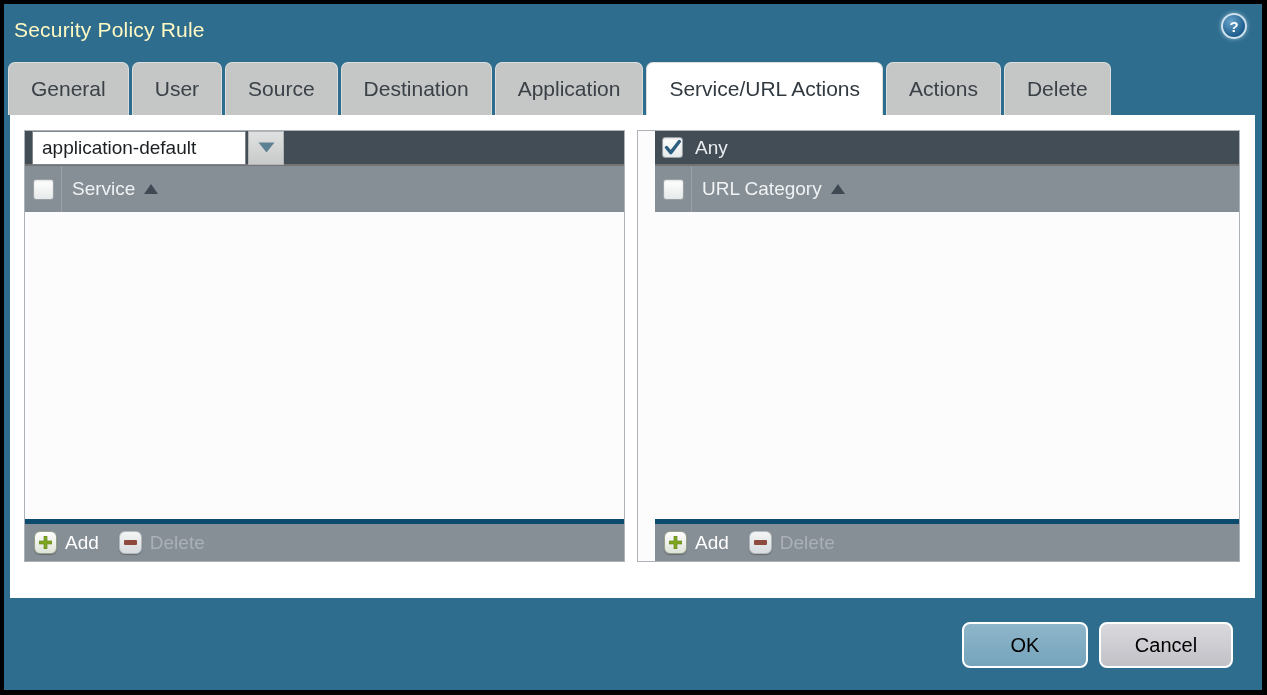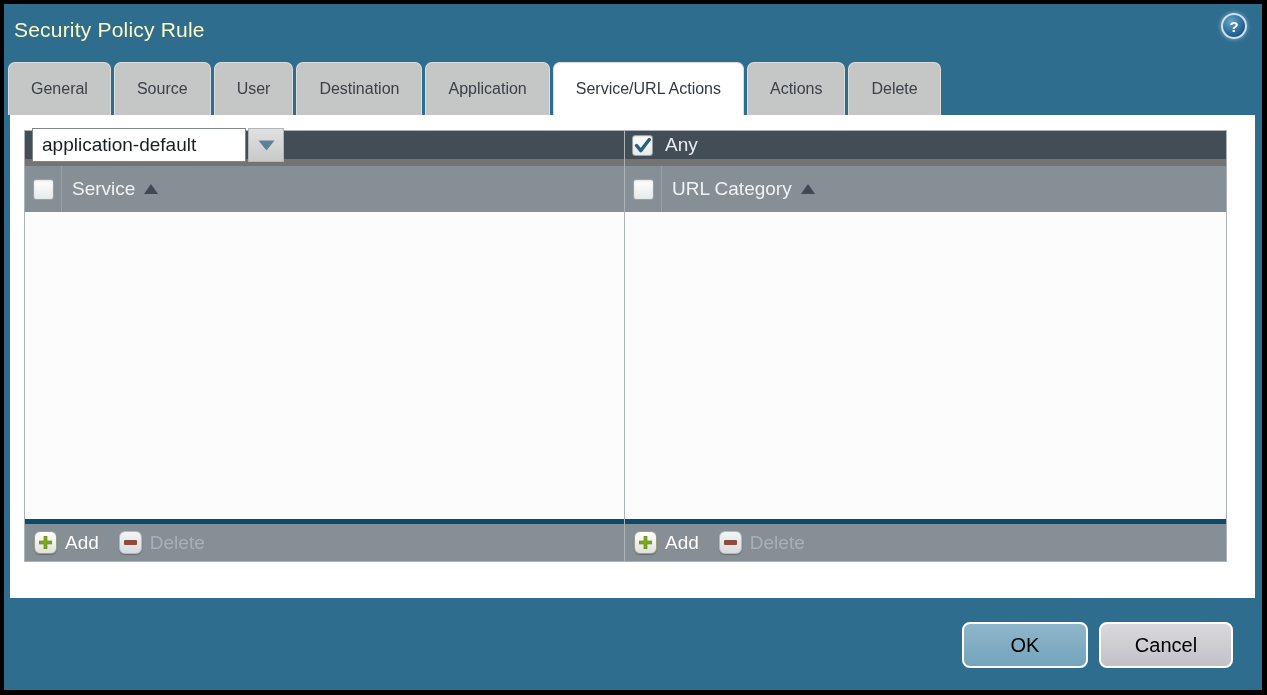--- a/index.html
+++ b/index.html
@@ -33,41 +33,41 @@
   .tabs {
     position:absolute; left:4px; top:58px; height:53px;
     display:flex; gap:3px; align-items:stretch; z-index:2;
   }
   .tab {
     background:#C5C6C6;
     border:1px solid #DCDDDD; border-bottom:none;
     border-radius:7px 7px 0 0;
     padding:0 22px;
     display:flex; align-items:center;
-    font-size:16px; color:#3A4147;
+    font-size:21px; color:#3A4147;
     cursor:pointer; white-space:nowrap;
   }
   .tab.active { background:#FFFFFF; color:#323A41; }
   
   .content {
     position:absolute; left:6px; right:7px; top:111px; height:483px;
     background:#FFFFFF; z-index:1;
   }
   .panel {
     position:absolute; top:15px; height:432px;
     border:1px solid #ACB2B8;
     display:flex; flex-direction:column;
     background:#FBFCFB;
   }
   .panel.left  { left:14px;  width:601px; }
-  .panel.right { left:614px; width:603px; }
+  .panel.right { left:627px; width:603px;padding-left:17px; }
   .panel-toolbar {
     flex:none; height:35px; background:#434D56;
     display:flex; align-items:center; padding:0 7px;
-    border-bottom:7px solid #737373;
+    border-bottom:2px solid #737373;
   }
   .panel-header {
     flex:none; height:46px; background:#868E96;
     display:flex; align-items:stretch;
   }
   .panel-body { flex:1; background:#FBFCFB; }
   .panel-footer {
     flex:none; height:42px; background:#868E96;
     border-top:5px solid #0c4a6e;
     display:flex; align-items:center; padding:0 9px;
@@ -139,22 +139,22 @@
 <div class="dialog">
 
   <div class="title">Security Policy Rule</div>
 
   <div class="help">
     <span>?</span>
   </div>
 
   <div class="tabs">
     <div class="tab">General</div>
+    <div class="tab">User</div>
     <div class="tab">Source</div>
-    <div class="tab">User</div>
     <div class="tab">Destination</div>
     <div class="tab">Application</div>
     <div class="tab active">Service/URL Actions</div>
     <div class="tab">Actions</div>
     <div class="tab">Delete</div>
   </div>
 
   <div class="content">
 
     <div class="panel left">

